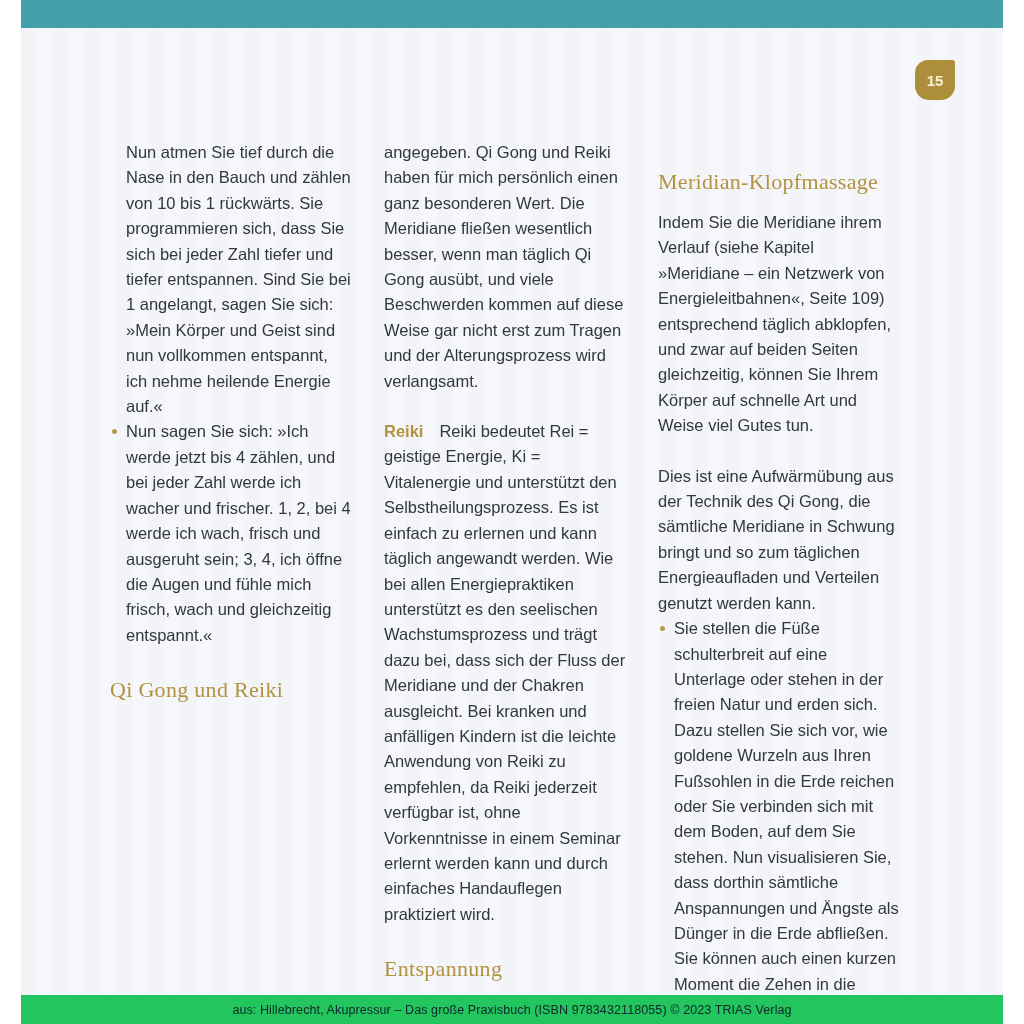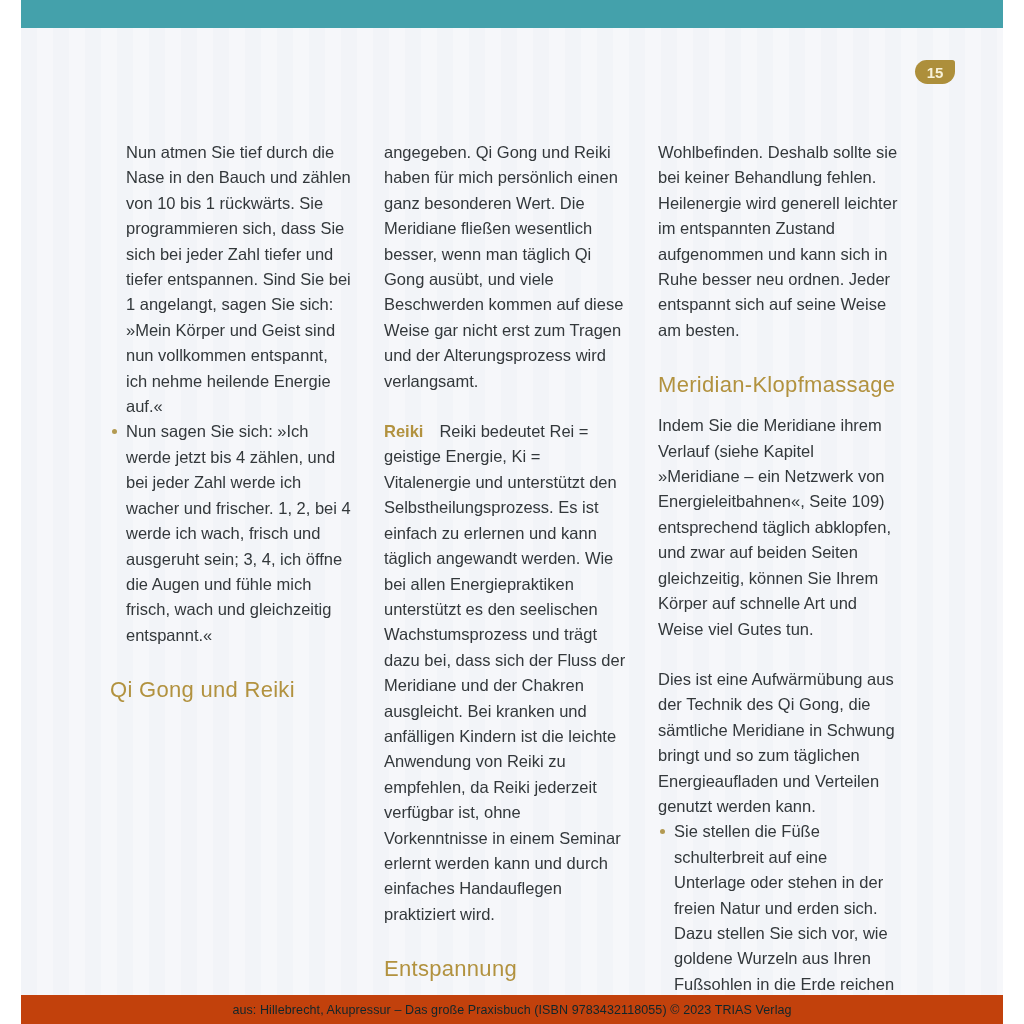--- a/index.html
+++ b/index.html
@@ -11,54 +11,54 @@
     overflow:hidden;
   }
   .sheet { position:absolute; inset:0; background:#ffffff; }
 
   .topbar {
     position:absolute; left:21px; right:21px; top:0; height:28px;
     background:#44a1ab;
   }
   .bottombar {
     position:absolute; left:21px; right:21px; bottom:0; height:29px;
-    background:#c2410c;
+    background:#22c55e;
     display:flex; align-items:center; justify-content:center;
   }
   .bottombar span {
     font-size:12.5px; color:#10262b; letter-spacing:0.1px;
   }
 
   .page {
     position:absolute; left:21px; right:21px; top:28px; bottom:29px;
     background:
       repeating-linear-gradient(90deg, #f2f4f8 0 16px, #f6f7fa 16px 32px);
   }
 
   .page-badge {
     position:absolute; right:48px; top:32px;
-    width:40px; height:24px;
+    width:40px; height:40px;
     background:#ad8f3b;
     border-radius:13px 3px 14px 14px;
     display:flex; align-items:center; justify-content:center;
     color:#f8f2d8; font-size:15px; font-weight:bold;
   }
 
   .columns {
     position:absolute; left:89px; top:112px;
     display:flex; gap:32px;
   }
   .col {
     width:242px;
     font-size:16.5px; line-height:25.4px; color:#33383b;
     hyphens:auto;
   }
 
   h2 {
-    font-family:Liberation Sans, sans-serif;
+    font-family:Liberation Serif, serif;
     font-size:22px; font-weight:normal; color:#b2923f;
     letter-spacing:0.3px;
     margin:29px 0 15px 0; line-height:26px;
   }
   .col p { margin:0 0 25px 0; }
   .col p.tight { margin-bottom:0; }
   .lead { margin-right:16px; }
   .lead.gold { color:#b2923f; font-weight:bold; }
   .lead.dark { color:#33383b; font-weight:bold; }
 
@@ -98,21 +98,20 @@
 
       <div class="col">
         <p>angegeben. Qi Gong und Reiki haben für mich persönlich einen ganz besonderen Wert. Die Meridiane fließen wesentlich besser, wenn man täglich Qi Gong ausübt, und viele Beschwerden kommen auf diese Weise gar nicht erst zum Tragen und der Alterungsprozess wird verlangsamt.</p>
         <p><span class="lead gold">Reiki</span><span>Reiki bedeutet Rei = geistige Energie, Ki = Vitalenergie und unterstützt den Selbstheilungsprozess. Es ist einfach zu erlernen und kann täglich angewandt werden. Wie bei allen Energiepraktiken unterstützt es den seelischen Wachstumsprozess und trägt dazu bei, dass sich der Fluss der Meridiane und der Chakren ausgleicht. Bei kranken und anfälligen Kindern ist die leichte Anwendung von Reiki zu empfehlen, da Reiki jederzeit verfügbar ist, ohne Vorkenntnisse in einem Seminar erlernt werden kann und durch einfaches Handauflegen praktiziert wird.</span></p>
         <h2>Entspannung</h2>
         <p>Auch durch tägliche Entspannung können Sie Ihren Heilungsprozess unterstützen, denn nur im entspannten Zustand können der Körper und die Meridiane heilende Energie aufnehmen und die Selbstheilungskräfte aktiviert werden.</p>
 
       </div>
 
       <div class="col">
-        <p>Wohlbefinden. Deshalb sollte sie bei keiner Behandlung fehlen. Heilenergie wird generell leichter im entspannten Zustand aufgenommen und kann sich in Ruhe besser neu ordnen. Jeder entspannt sich auf seine Weise am besten.</p>
         <h2>Meridian-Klopfmassage</h2>
         <p>Indem Sie die Meridiane ihrem Verlauf (siehe Kapitel »Meridiane – ein Netzwerk von Energieleitbahnen«, Seite 109) entsprechend täglich abklopfen, und zwar auf beiden Seiten gleichzeitig, können Sie Ihrem Körper auf schnelle Art und Weise viel Gutes tun.</p>
         <p class="tight">Dies ist eine Aufwärmübung aus der Technik des Qi Gong, die sämtliche Meridiane in Schwung bringt und so zum täglichen Energieaufladen und Verteilen genutzt werden kann.</p>
         <ul class="blist endlist">
           <li>Sie stellen die Füße schulterbreit auf eine Unterlage oder stehen in der freien Natur und erden sich. Dazu stellen Sie sich vor, wie goldene Wurzeln aus Ihren Fußsohlen in die Erde reichen oder Sie verbinden sich mit dem Boden, auf dem Sie stehen. Nun visualisieren Sie, dass dorthin sämtliche Anspannungen und Ängste als Dünger in die Erde abfließen. Sie können auch einen kurzen Moment die Zehen in die Unterlage oder Schuhe krallen.</li>
         </ul>
       </div>
 
     </div>
   </div>

